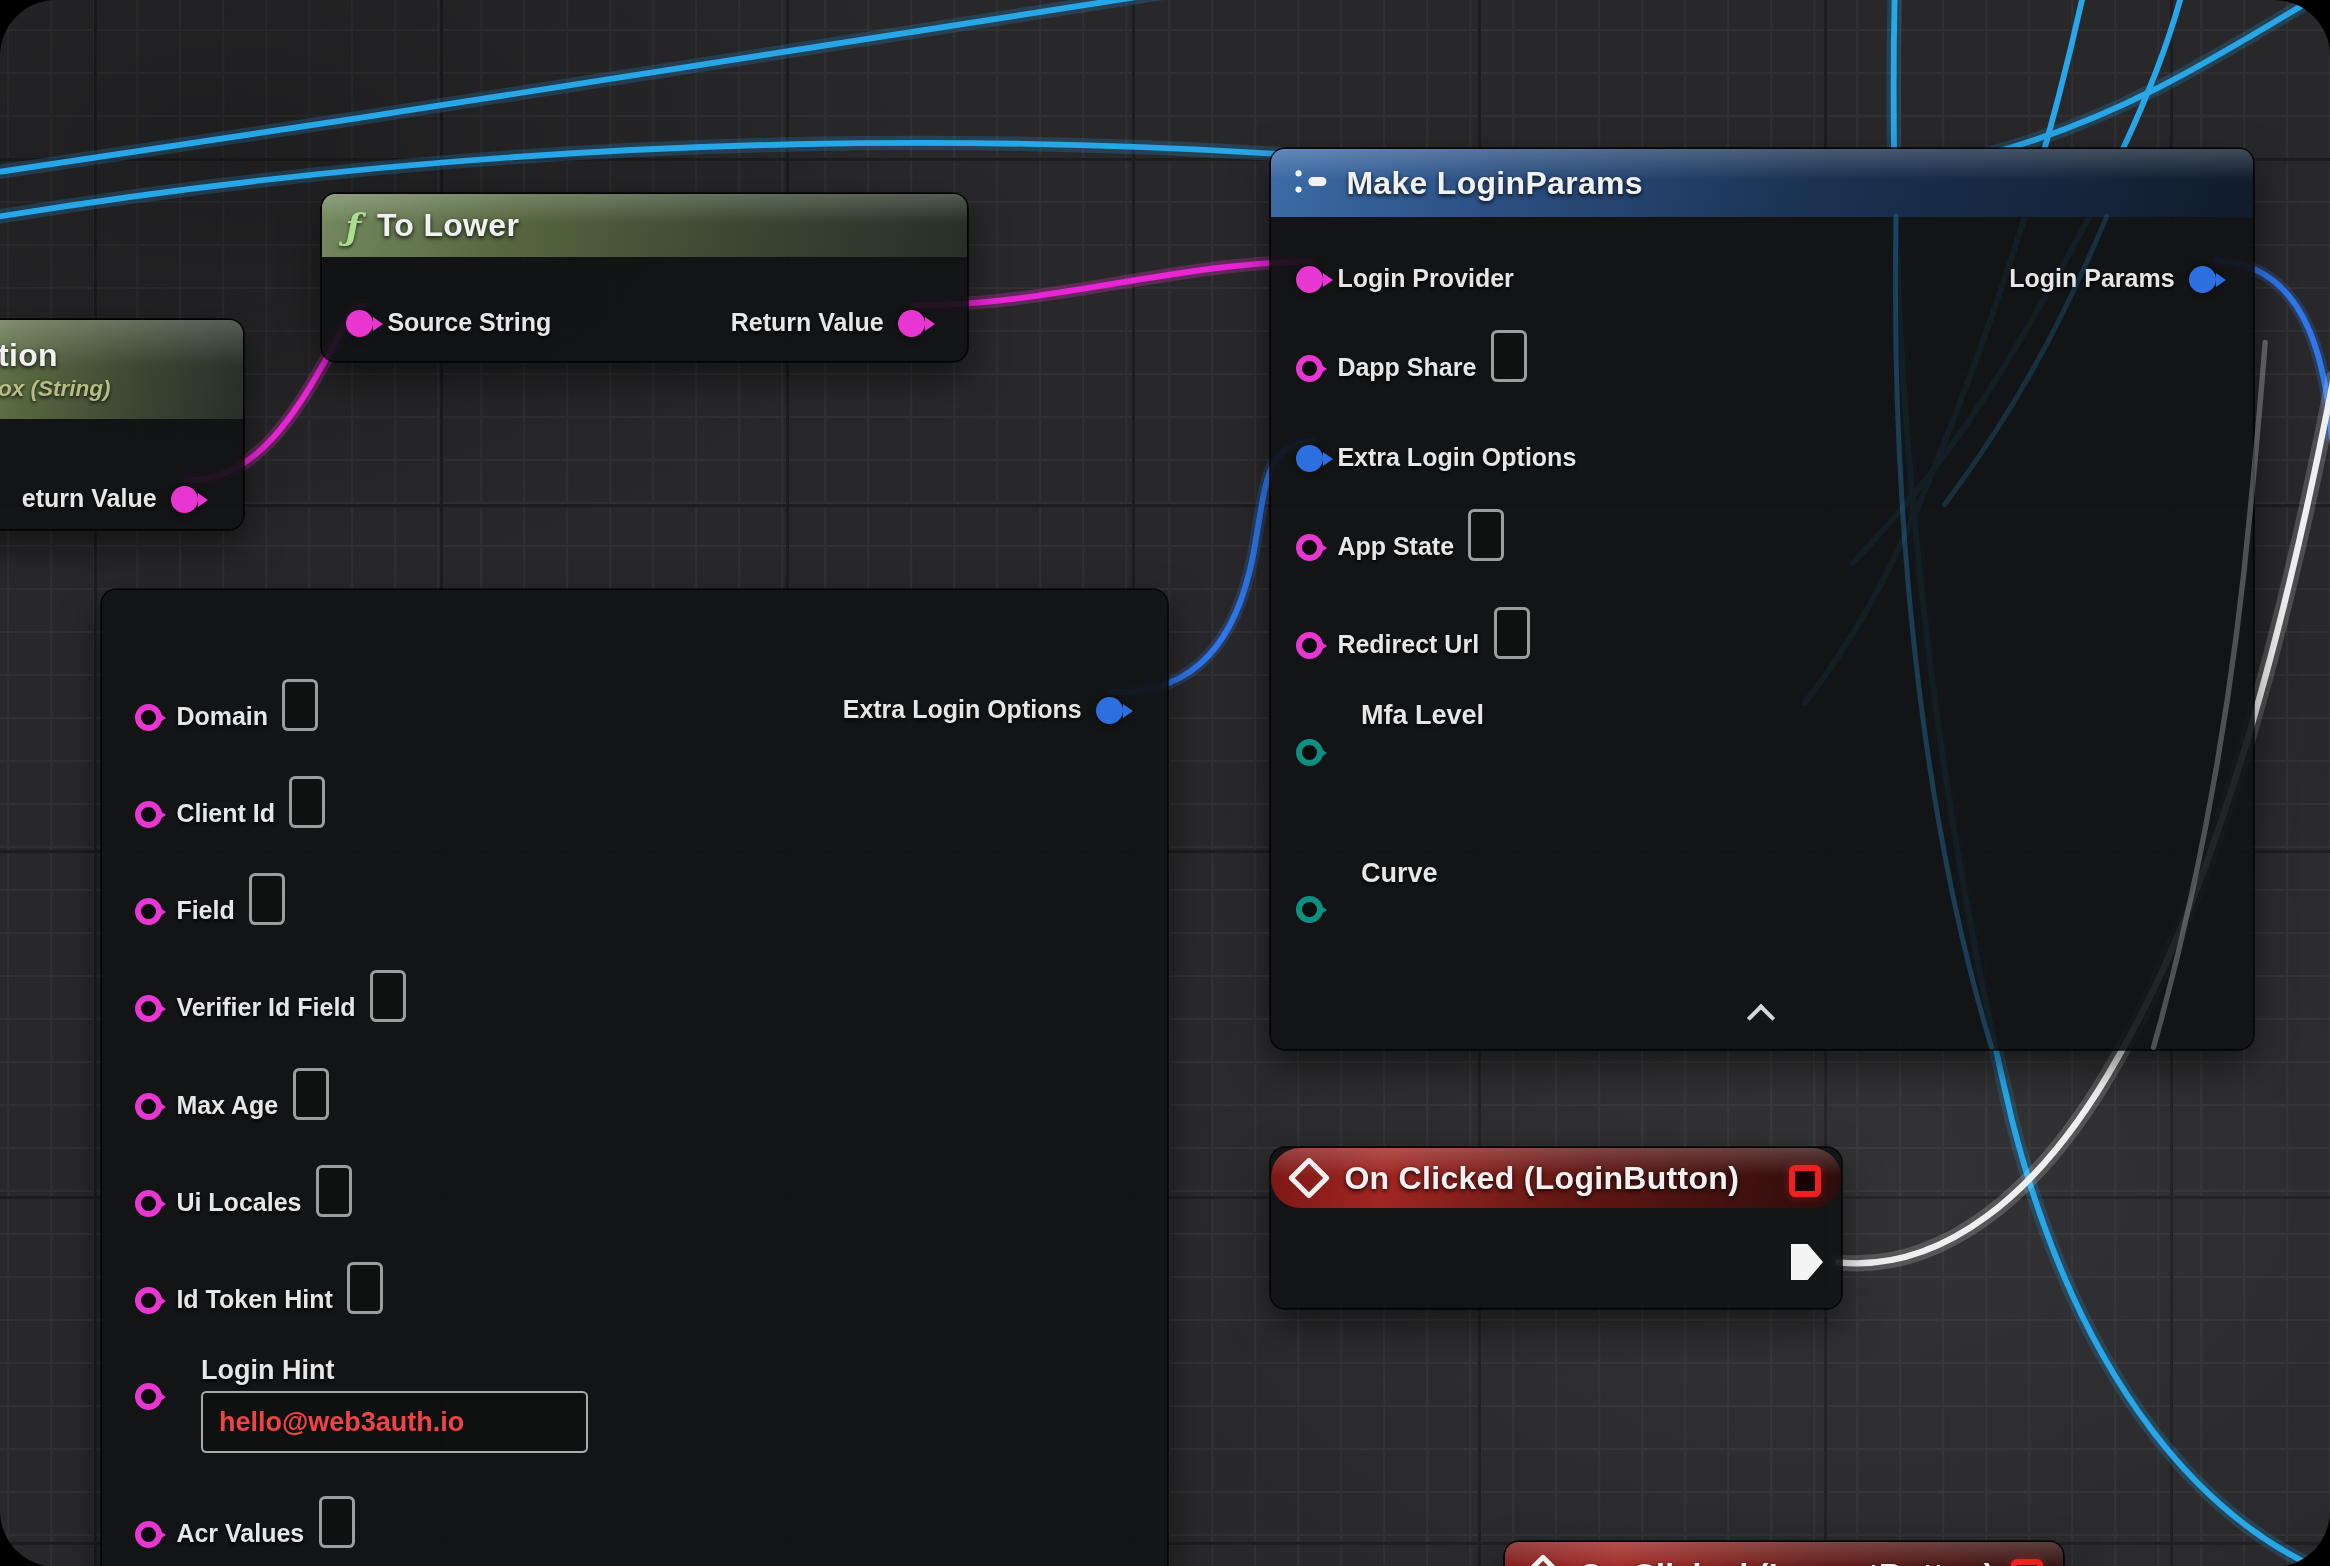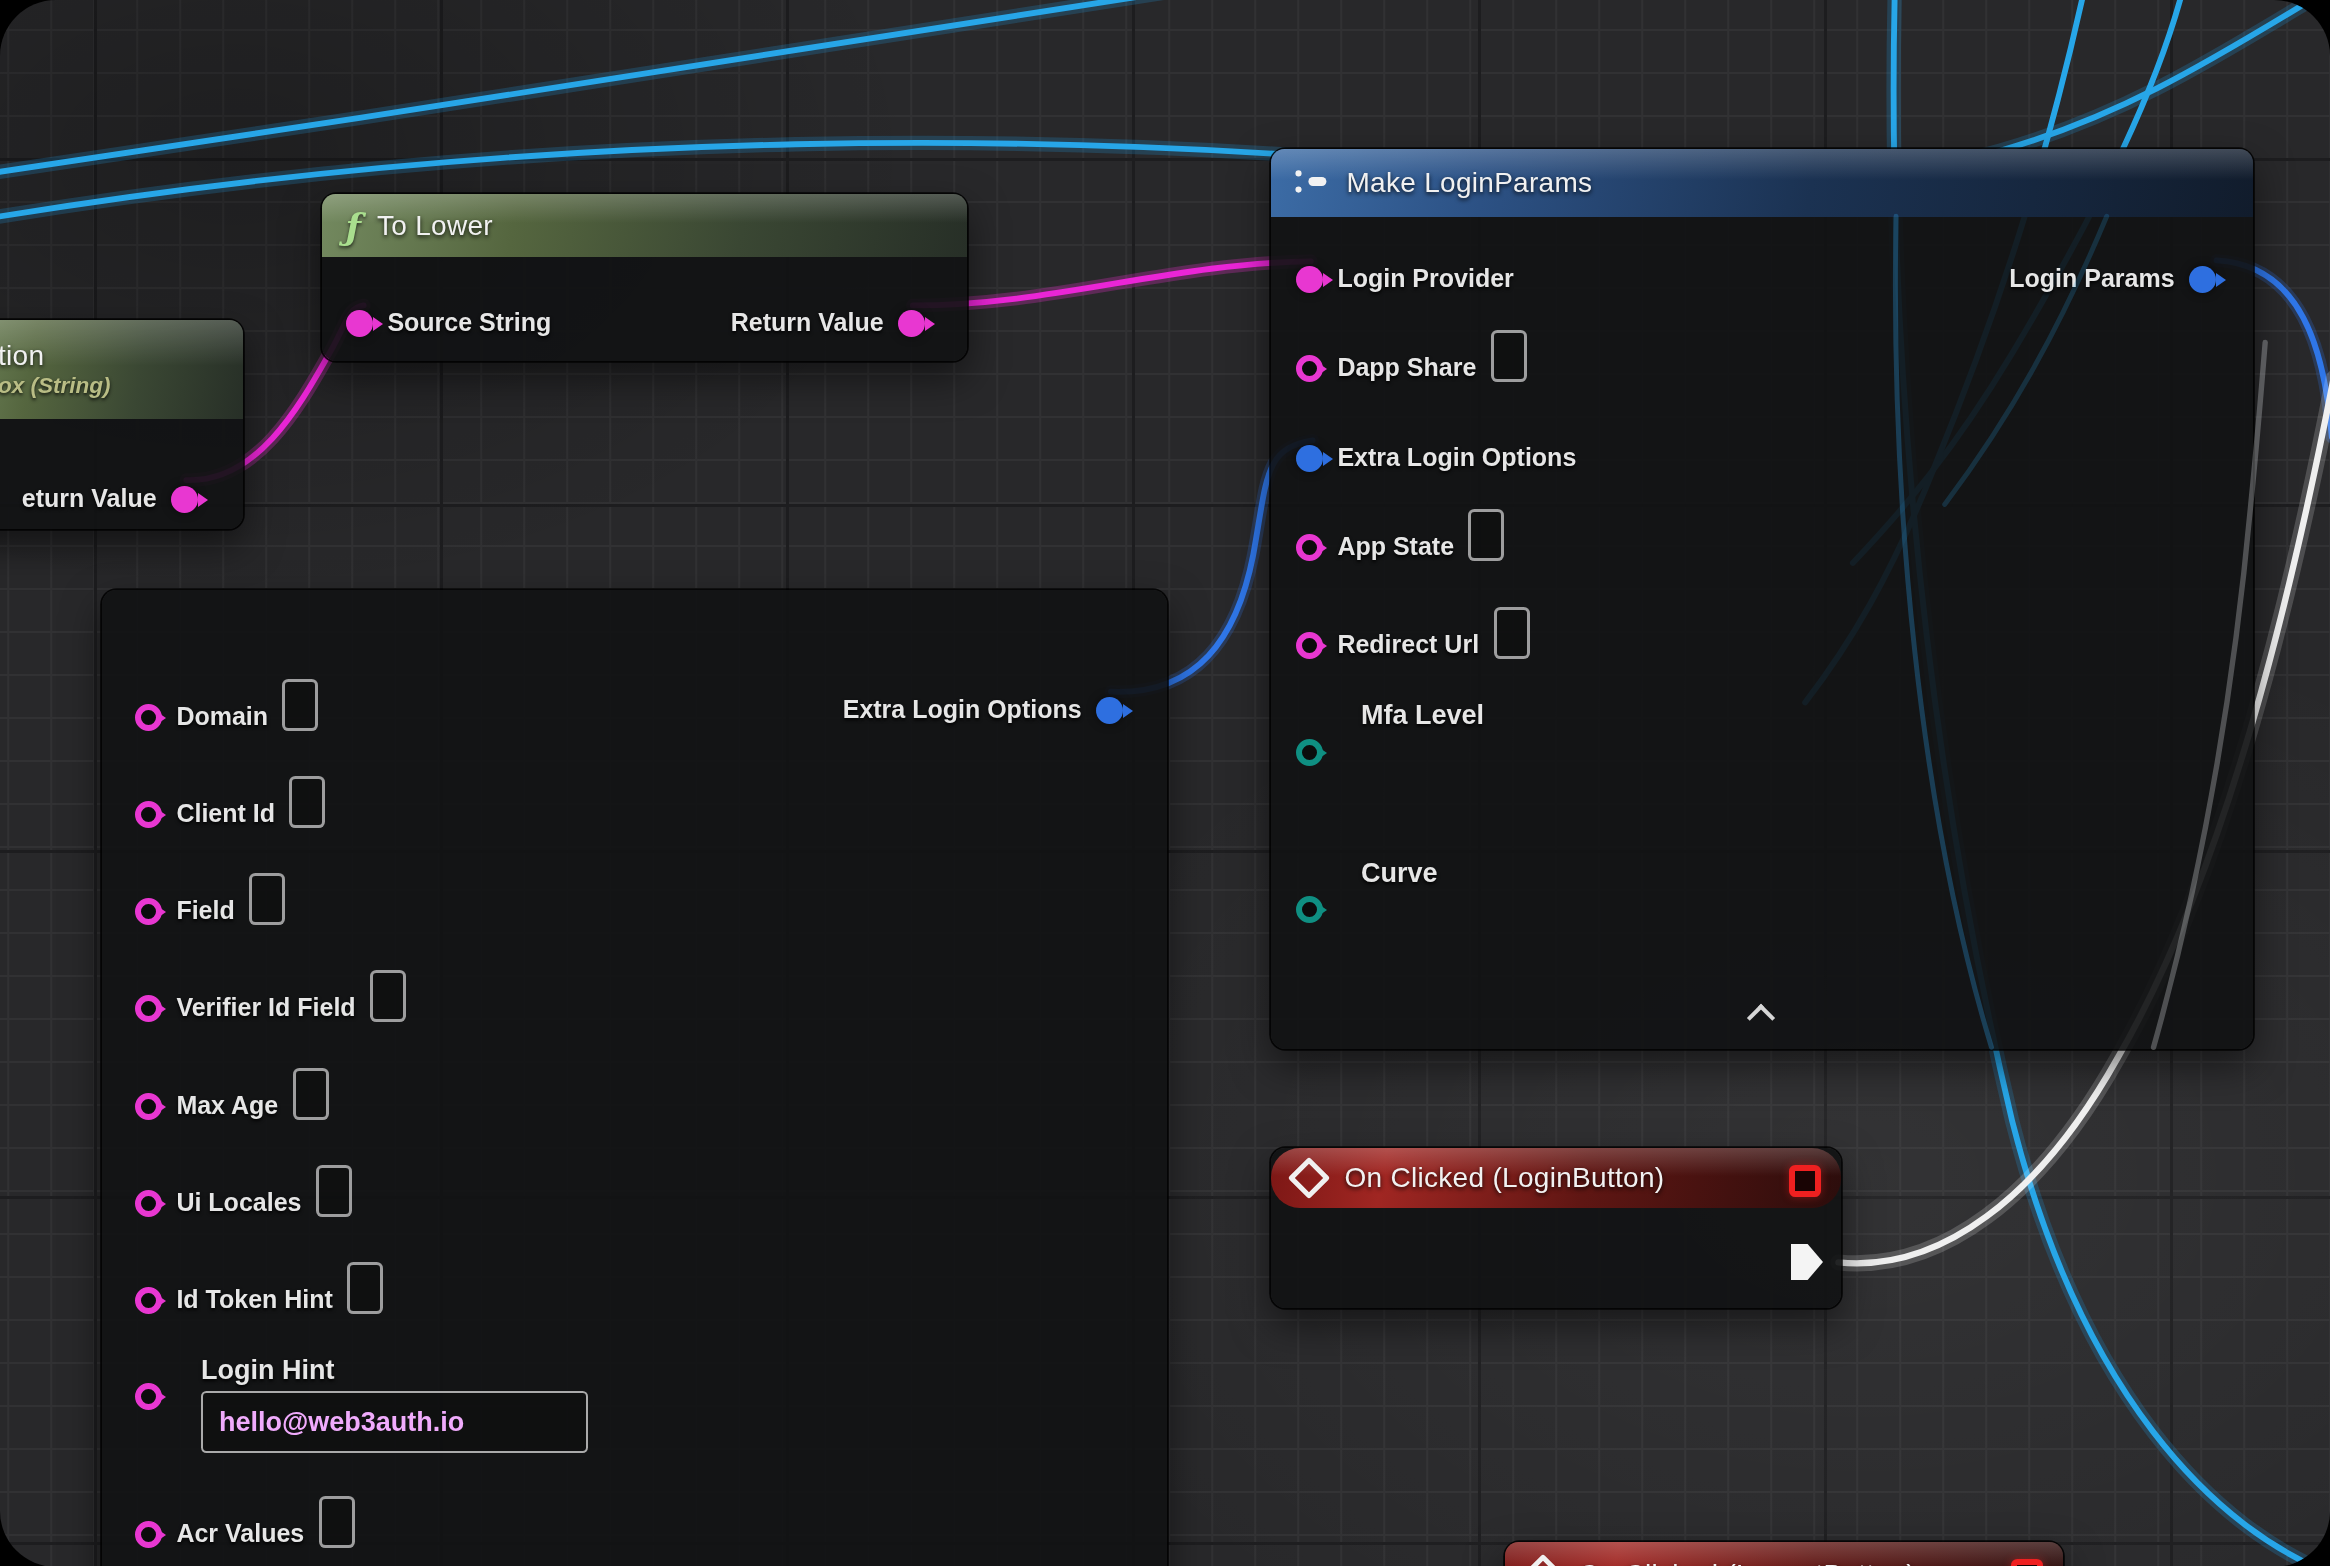--- a/index.html
+++ b/index.html
@@ -22,42 +22,42 @@
 
   .node{position:absolute;z-index:2;border-radius:14.4px;background:rgba(17,18,20,0.92);
         box-shadow:0 0 0 1.8px rgba(0,0,0,0.85), 0 16px 38px rgba(0,0,0,0.5);}
   .hdr{position:absolute;left:0;top:0;right:0;display:flex;align-items:center;gap:16px;
        padding:0 23.4px;border-radius:13.5px 13.5px 0 0;overflow:hidden;}
   .hdr::after{content:'';position:absolute;left:0;right:0;top:0;height:46%;
        background:linear-gradient(rgba(255,255,255,0.20),rgba(255,255,255,0));pointer-events:none;}
   .hdr.blue{background:linear-gradient(100deg,#3c6ca6 0%,#2c5184 22%,#1b3252 55%,#111c2c 100%);}
   .hdr.green{background:linear-gradient(100deg,#73895f 0%,#55663f 30%,#3a4733 65%,#272f27 100%);}
   .hdr.red{background:linear-gradient(100deg,#7c1715 0%,#a02622 20%,#5f1613 55%,#2c0d0c 100%);}
-  .title{font-size:28px;font-weight:400;color:#f1f1f1;letter-spacing:0.3px;
+  .title{font-size:32px;font-weight:700;color:#f1f1f1;letter-spacing:0.3px;
          text-shadow:0 1.8px 4.5px rgba(0,0,0,.85);white-space:nowrap;position:relative;z-index:1;}
   .subtitle{font-size:22.5px;font-style:italic;font-weight:700;color:#b9bd85;
          text-shadow:0 1.8px 3.6px rgba(0,0,0,.8);white-space:nowrap;position:relative;z-index:1;}
 
   .row{position:absolute;display:flex;align-items:flex-end;gap:14.4px;height:65px;}
   .row.out{flex-direction:row;justify-content:flex-end;}
   .lbl{font-size:25px;font-weight:700;color:#e6e6e6;text-shadow:0 1.8px 3.6px #000;white-space:nowrap;}
 
   .pin{width:27px;height:27px;border-radius:50%;position:relative;flex:none;box-sizing:border-box;}
   .pin::after{content:'';position:absolute;left:100%;top:50%;transform:translateY(-50%);
        border-top:7.2px solid transparent;border-bottom:7.2px solid transparent;border-left:10px solid;}
   .pin.magenta{color:#e837d1;}  .pin.blue{color:#2e6fe0;}  .pin.teal{color:#0f8f82;}
   .pin.filled{background:currentColor;box-shadow:0 0 9px rgba(0,0,0,.5);}
   .pin.hollow{border:6.3px solid currentColor;background:rgba(5,5,5,.55);}
   .pin::after{border-left-color:currentColor;}
 
   .ghost{width:36px;height:52px;border:3.6px solid rgba(205,205,205,0.75);border-radius:6.3px;
          background:rgba(5,5,5,0.25);flex:none;box-sizing:border-box;}
   .hint-box{position:absolute;display:flex;align-items:center;padding:0 16px;
          border:2.7px solid rgba(210,210,210,0.8);border-radius:5.4px;background:rgba(8,8,8,0.35);
-         font-size:27px;font-weight:700;color:#f0abfc;white-space:nowrap;}
+         font-size:27px;font-weight:700;color:#ef4444;white-space:nowrap;}
   .dd{position:absolute;width:518px;height:70px;background:#0f1012;border:2.7px solid #3b3c3e;
       border-radius:9px;display:flex;align-items:center;justify-content:space-between;
       padding:0 25px;box-sizing:border-box;}
   .dd-val{font-size:21.6px;font-weight:700;color:#c3c3c3;letter-spacing:1.8px;}
   .chev{width:14.4px;height:14.4px;border-left:3.6px solid #a8a8a8;border-bottom:3.6px solid #a8a8a8;
         transform:rotate(-45deg) translate(2.7px,-2.7px);flex:none;}
   .chev-up{position:absolute;width:31px;height:16px;}
   .chev-up::before{content:'';position:absolute;left:3.6px;top:1.8px;width:16px;height:16px;
         border-left:4.5px solid #d6d6d6;border-top:4.5px solid #d6d6d6;transform:rotate(45deg);}
   .small-label{position:absolute;font-size:27px;font-weight:700;color:#e6e6e6;

